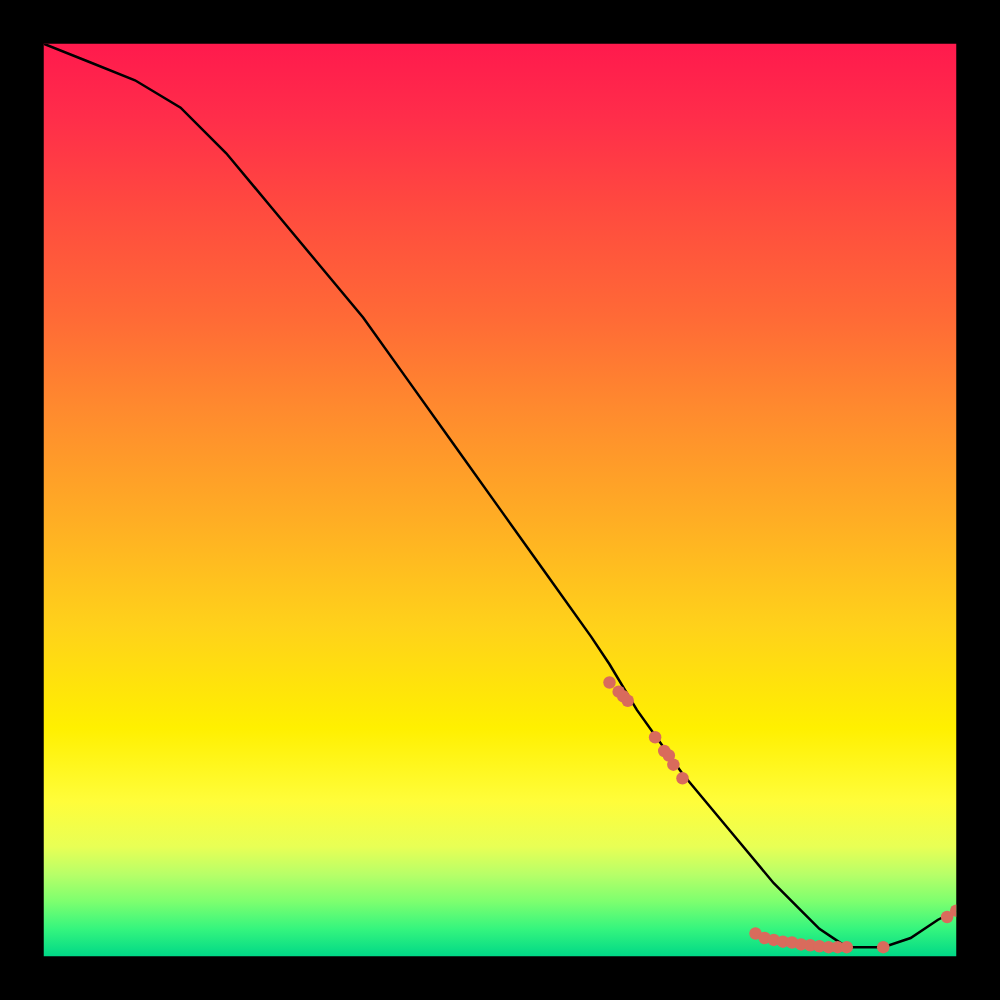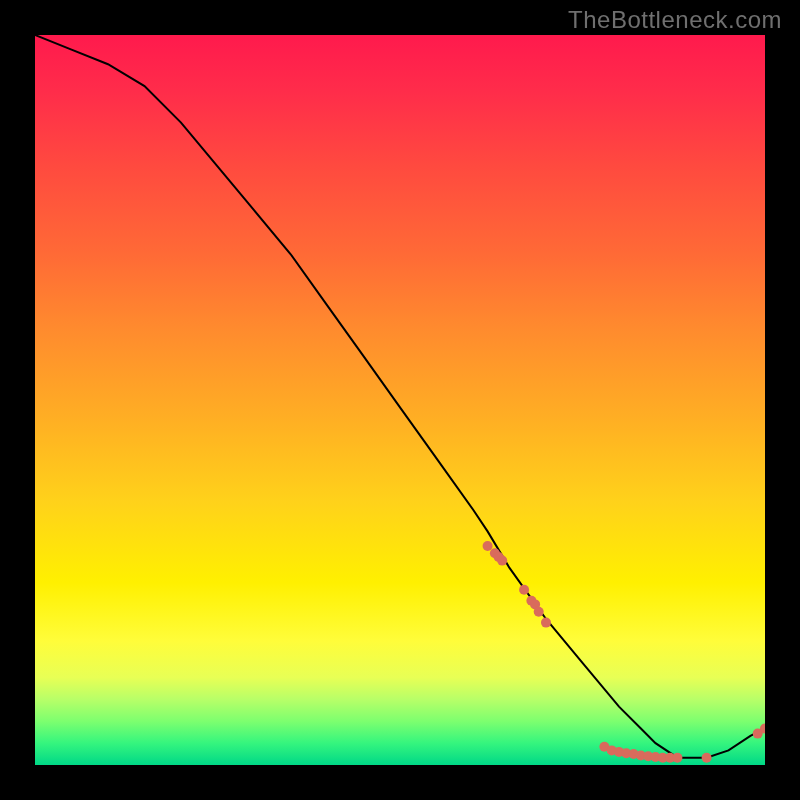--- a/index.html
+++ b/index.html
@@ -56,21 +56,20 @@
     left: 0;
     top: 0;
     width: 730px;
     height: 730px;
   }
 </style>
 </head>
 <body>
 
 <div class="outer">
-  <div class="watermark">TheBottleneck.com</div>
 
   <div class="plot-area">
     <svg class="curve" viewBox="0 0 730 730" preserveAspectRatio="none">
       <path id="curve-path" fill="none" stroke="#000" stroke-width="2" d="M0.0 0.0 L36.5 14.6 L73.0 29.2 L109.5 51.1 L146.0 87.6 L182.5 131.4 L219.0 175.2 L255.5 219.0 L292.0 270.1 L328.5 321.2 L365.0 372.3 L401.5 423.4 L438.0 474.5 L452.6 496.4 L474.5 532.9 L511.0 584.0 L547.5 627.8 L584.0 671.6 L605.9 693.5 L620.5 708.1 L642.4 722.7 L657.0 722.7 L671.6 722.7 L693.5 715.4 L715.4 700.8 L730.0 693.5"></path>
       <g id="scatter-layer">
           <circle cx="452.6" cy="511.0" r="5" fill="#d96b5c"></circle>
           <circle cx="459.9" cy="518.3" r="5" fill="#d96b5c"></circle>
           <circle cx="463.6" cy="522.0" r="5" fill="#d96b5c"></circle>
           <circle cx="467.2" cy="525.6" r="5" fill="#d96b5c"></circle>
           <circle cx="489.1" cy="554.8" r="5" fill="#d96b5c"></circle>

